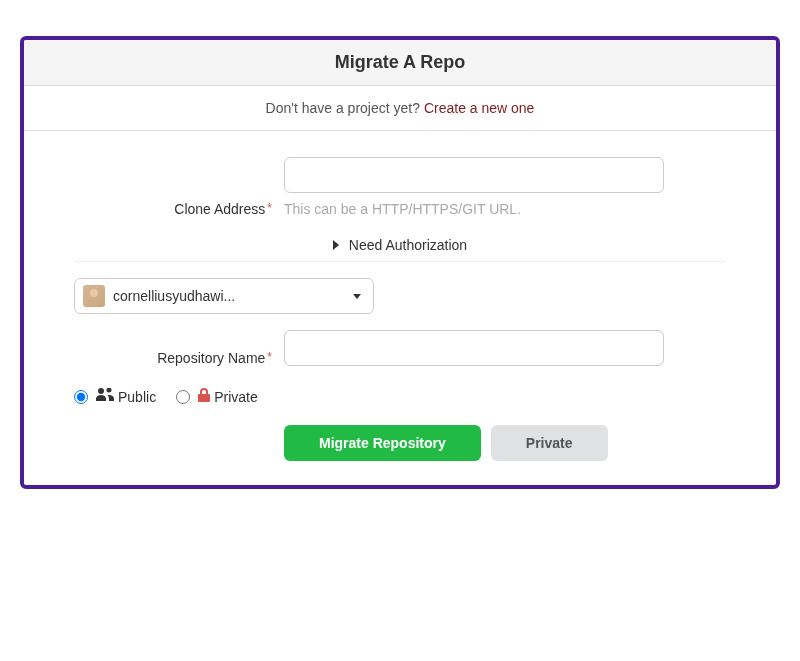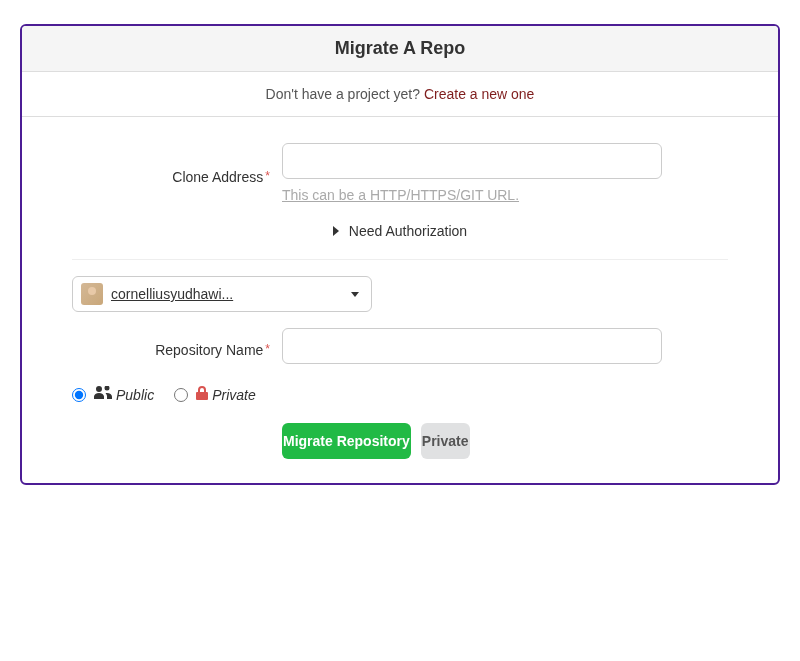--- a/index.html
+++ b/index.html
@@ -9,22 +9,22 @@
     }
     body {
       font-family: "Helvetica Neue", Helvetica, Arial, sans-serif;
       font-size: 14px;
       color: #333;
       background: #fff;
       padding: 20px;
     }
     .panel {
       width: 760px;
-      margin: 4px auto;
-      border: 2px solid #4c1d95;
+      margin: 16px auto;
+      border: 4px solid #4c1d95;
       border-radius: 6px;
       overflow: hidden;
     }
     .panel-header {
       background: #f5f5f5;
       border-bottom: 1px solid #ddd;
       padding: 12px 16px;
       text-align: center;
     }
     .panel-header h3 {
@@ -40,21 +40,21 @@
     }
     .info-bar a {
       color: #7f1d1d;
       text-decoration: none;
     }
     .form-body {
       padding: 10px 50px 24px;
     }
     .form-row {
       display: flex;
-      align-items: center;
+      align-items: flex-end;
       margin-top: 16px;
     }
     .form-label {
       width: 210px;
       text-align: right;
       padding-right: 12px;
       padding-top: 8px;
       color: #333;
       font-size: 14px;
     }
@@ -73,28 +73,27 @@
       border: 1px solid #ccc;
       border-radius: 6px;
       padding: 6px 10px;
       font-size: 14px;
       font-family: inherit;
     }
     .help-text {
       margin-top: 8px;
       color: #aaa;
       font-size: 14px;
-      text-decoration: underline;
     }
     .auth-row {
       display: flex;
       justify-content: center;
       align-items: center;
       margin-top: 20px;
-      padding-bottom: 20px;
+      padding-bottom: 8px;
       border-bottom: 1px solid #eee;
       cursor: pointer;
       gap: 10px;
     }
     .caret-right {
       display: inline-block;
       width: 0;
       height: 0;
       border-top: 5px solid transparent;
       border-bottom: 5px solid transparent;
@@ -104,21 +103,20 @@
       width: 300px;
       height: 36px;
       border: 1px solid #ccc;
       border-radius: 6px;
       display: flex;
       align-items: center;
       padding: 0 8px;
       gap: 8px;
       cursor: pointer;
       position: relative;
-      text-decoration: underline;
     }
     .avatar {
       width: 22px;
       height: 22px;
       border-radius: 3px;
       background: linear-gradient(135deg, #d4b896 0%, #c9a77a 100%);
       flex-shrink: 0;
       position: relative;
     }
     .avatar::after {
@@ -155,21 +153,20 @@
       margin: 0;
       width: 14px;
       height: 14px;
       cursor: pointer;
     }
     .radio-label {
       display: inline-flex;
       align-items: center;
       gap: 4px;
       margin-right: 12px;
-      font-style: italic;
     }
     .icon-users {
       display: inline-block;
       font-size: 14px;
       color: #333;
     }
     .icon-lock {
       display: inline-block;
       font-size: 14px;
       color: #d9534f;
@@ -182,21 +179,21 @@
     }
     .button-row {
       display: flex;
       gap: 10px;
       margin-top: 20px;
       margin-left: 210px;
     }
     .btn {
       border: none;
       border-radius: 6px;
-      padding: 10px 1px;
+      padding: 10px 35px;
       font-size: 14px;
       font-weight: 600;
       cursor: pointer;
       font-family: inherit;
     }
     .btn-primary {
       background: #21ba45;
       color: #fff;
     }
     .btn-default {

